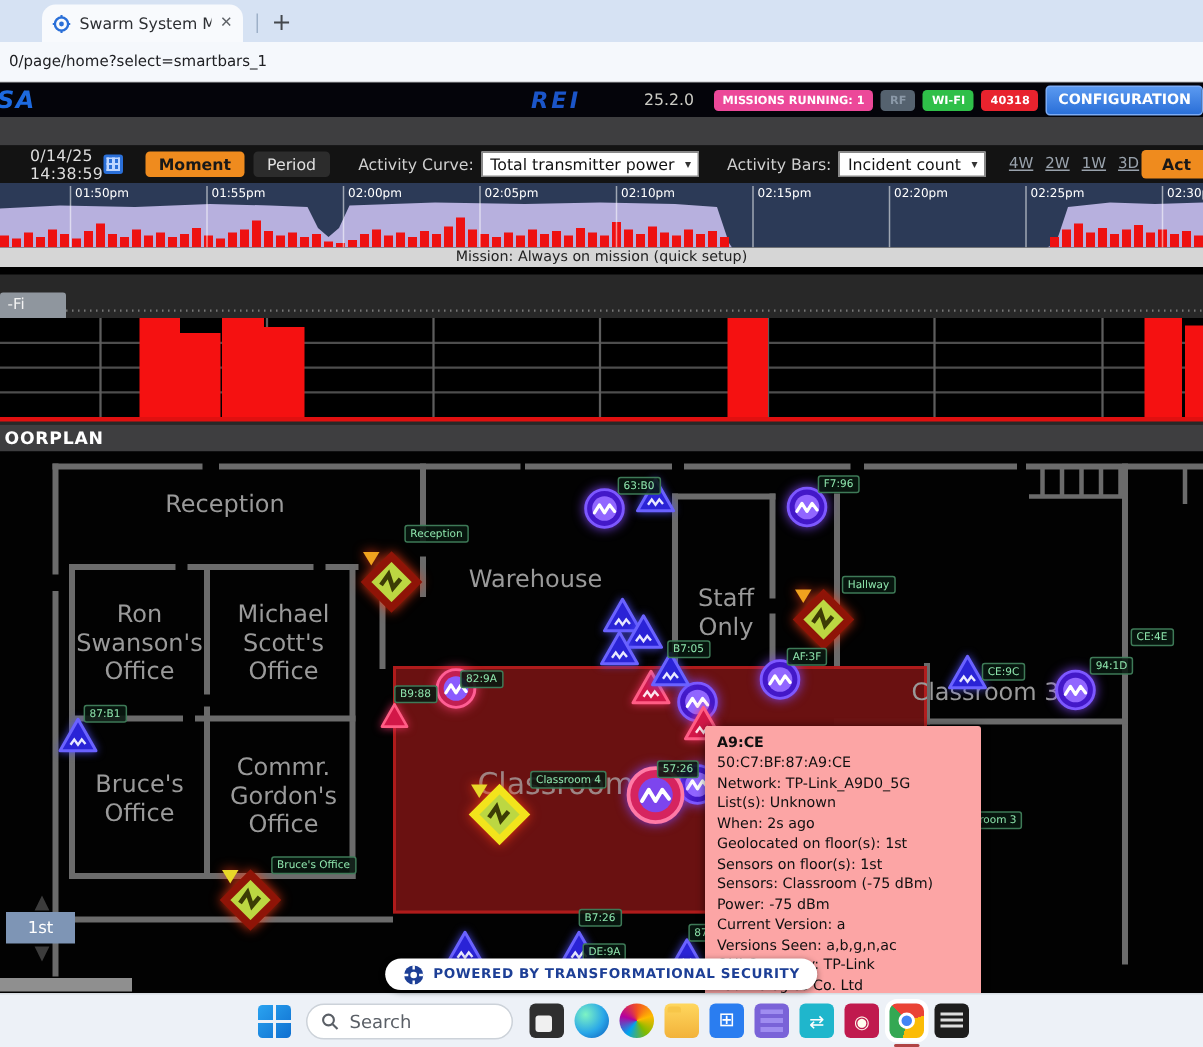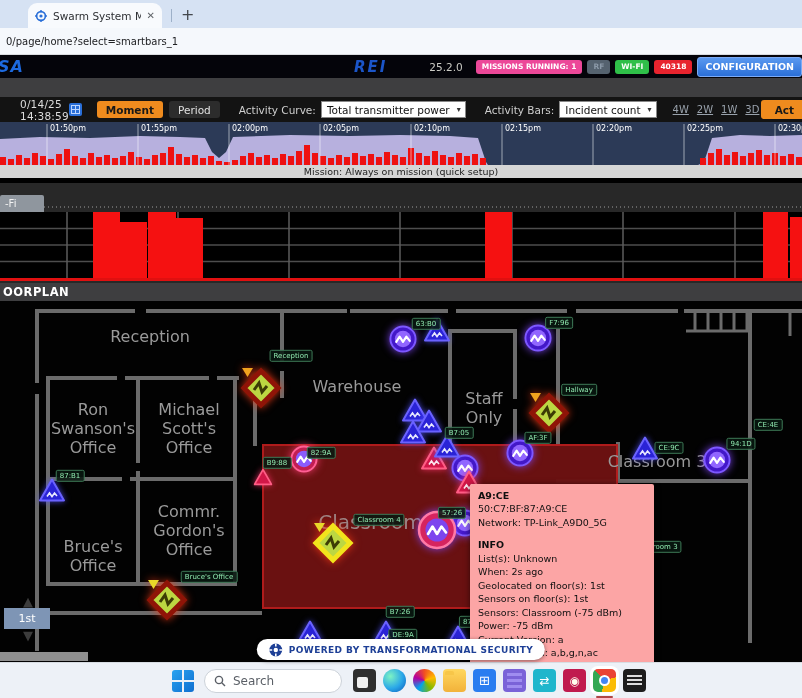--- a/index.html
+++ b/index.html
@@ -343,21 +343,20 @@
           <line x1="734" y1="10" x2="734" y2="30"></line>
         <line x1="747" y1="10" x2="747" y2="30"></line>
         <line x1="790" y1="10" x2="790" y2="35"></line>
       </g>
     </svg>
     <div class="redzone" id="redzone" style="left: 262px; top: 143px; width: 356px; height: 165px;"></div>
     <div class="tooltipbox" id="tooltip" style="left: 470px; top: 183px; width: 184px;">
         <div class="tt-title">A9:CE</div>
         <div>50:C7:BF:87:A9:CE</div>
         <div>Network: TP-Link_A9D0_5G</div>
-        <div class="tt-section">INFO</div>
         <div>List(s): Unknown</div>
         <div>When: 2s ago</div>
         <div>Geolocated on floor(s): 1st</div>
         <div>Sensors on floor(s): 1st</div>
         <div>Sensors: Classroom (-75 dBm)</div>
         <div>Power: -75 dBm</div>
         <div>Current Version: a</div>
         <div>Versions Seen: a,b,g,n,ac</div>
         <div>OUI Company: TP-Link Technologies Co. Ltd</div>
       </div>
@@ -369,21 +368,21 @@
   <div class="room" style="left: 150px; top: 36px;">Reception</div>
       <div class="room" style="left: 357px; top: 86px;">Warehouse</div>
       <div class="room" style="left: 484px; top: 108px;">Staff
 Only</div>
       <div class="room" style="left: 93px; top: 128px;">Ron
 Swanson's
 Office</div>
       <div class="room" style="left: 189px; top: 128px;">Michael
 Scott's
 Office</div>
-      <div class="room" style="left: 93px; top: 232px; margin-top: 24px;">Bruce's
+      <div class="room" style="left: 93px; top: 232px;">Bruce's
 Office</div>
       <div class="room" style="left: 189px; top: 230px;">Commr.
 Gordon's
 Office</div>
       <div class="room" style="left: 657px; top: 161px;">Classroom 3</div>
       <div class="room roomred" style="font-size: 20px; left: 380px; top: 222px;">Classroom 4</div>
       <div class="fpbadge" style="left: 291px; top: 55px;">Reception</div>
       <div class="fpbadge" style="left: 426px; top: 23px;">63:B0</div>
       <div class="fpbadge" style="left: 559px; top: 22px;">F7:96</div>
       <div class="fpbadge" style="left: 768px; top: 124px;">CE:4E</div>

